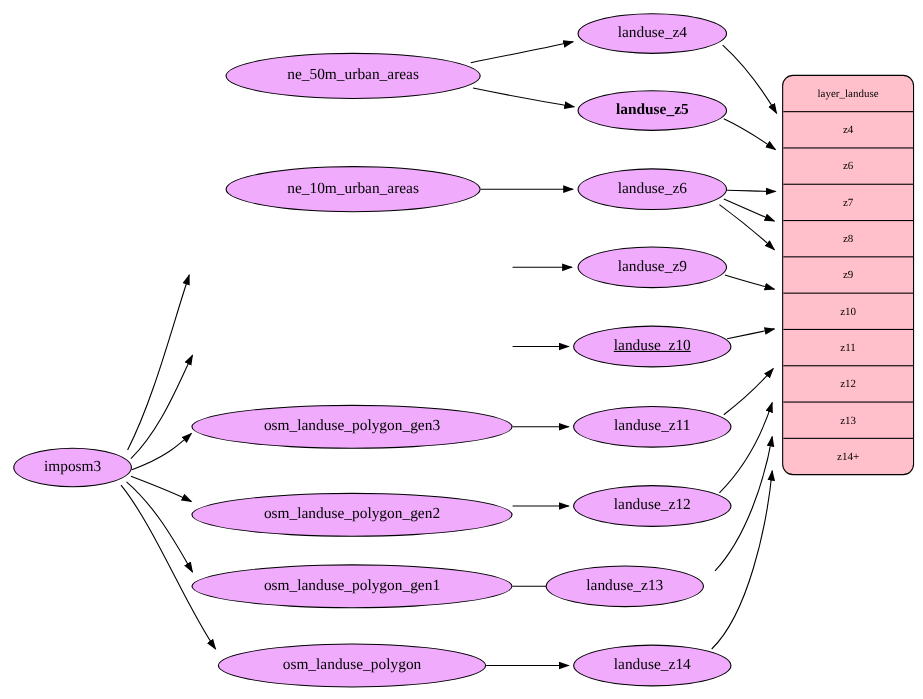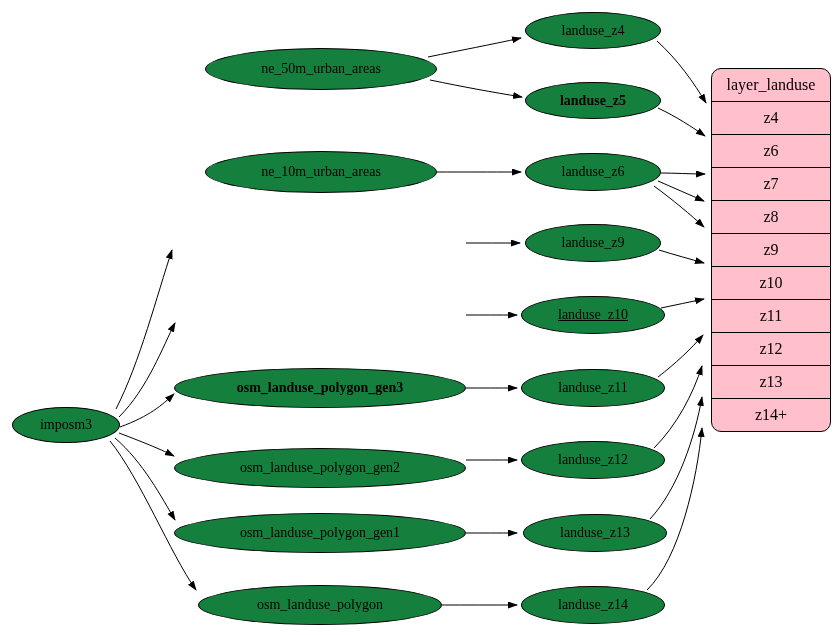--- a/index.html
+++ b/index.html
@@ -2,32 +2,32 @@
 <html><head>
 <meta charset="utf-8">
 <style>
   * { box-sizing: border-box; }
   html, body { margin: 0; padding: 0; background: #ffffff; }
   body { font-family: "Liberation Serif", serif; color: #000; }
   .canvas { position: relative; width: 839px; height: 635px; background: #fff; overflow: hidden; }
   svg.edges { position: absolute; left: 0; top: 0; }
   .edge { fill: none; stroke: #000; stroke-width: 1px; }
   .enode {
-    position: absolute; background: #15803d; border: 1px solid #000; border-radius: 50%;
+    position: absolute; background: #f0abfc; border: 1px solid #000; border-radius: 50%;
     display: flex; align-items: center; justify-content: center;
     font-size: 14px; white-space: nowrap; line-height: 1;
   }
   .record {
     position: absolute; left: 711px; top: 68px; width: 120px; height: 364px;
     background: #ffc0cb; border: 1px solid #000; border-radius: 10px;
     display: flex; flex-direction: column; overflow: hidden;
   }
   .record .cell {
     flex: 1; display: flex; align-items: center; justify-content: center;
-    font-size: 16px; border-top: 1px solid #000;
+    font-size: 10px; border-top: 1px solid #000;
   }
   .record .cell:first-child { border-top: none; }
 </style>
 </head>
 <body>
 
 <div class="canvas">
 
   <svg class="edges" width="839" height="635" viewBox="0 0 839 635">
     <defs>
@@ -62,33 +62,33 @@
     <path class="edge" d="M658,377 C675,364 691,349 703,335" marker-end="url(#arrowhead)"></path>
     <path class="edge" d="M654,448 C677,425 693,394 702,366" marker-end="url(#arrowhead)"></path>
     <path class="edge" d="M650,519 C678,489 695,437 702,397" marker-end="url(#arrowhead)"></path>
     <path class="edge" d="M647,590 C680,558 697,479 702,428" marker-end="url(#arrowhead)"></path>
   </svg>
 
   <div class="enode" style="left:12px; top:407px; width:108px; height:36px;">imposm3</div>
 
   <div class="enode" style="left:205px; top:48px; width:232px; height:42px;">ne_50m_urban_areas</div>
   <div class="enode" style="left:205px; top:151px; width:232px; height:42px;">ne_10m_urban_areas</div>
-  <div class="enode" style="left:174px; top:368px; width:292px; height:40px;font-weight:bold;">osm_landuse_polygon_gen3</div>
+  <div class="enode" style="left:174px; top:368px; width:292px; height:40px;">osm_landuse_polygon_gen3</div>
   <div class="enode" style="left:174px; top:448px; width:292px; height:40px;">osm_landuse_polygon_gen2</div>
   <div class="enode" style="left:174px; top:513px; width:292px; height:40px;">osm_landuse_polygon_gen1</div>
   <div class="enode" style="left:198px; top:585px; width:244px; height:40px;">osm_landuse_polygon</div>
 
   <div class="enode" style="left:525px; top:12px; width:136px; height:37px;">landuse_z4</div>
   <div class="enode" style="left:525px; top:82px; width:136px; height:37px;font-weight:bold;">landuse_z5</div>
   <div class="enode" style="left:525px; top:153px; width:136px; height:38px;">landuse_z6</div>
   <div class="enode" style="left:525px; top:224px; width:136px; height:38px;">landuse_z9</div>
   <div class="enode" style="left:521px; top:296px; width:144px; height:38px;text-decoration:underline;">landuse_z10</div>
   <div class="enode" style="left:521px; top:369px; width:144px; height:38px;">landuse_z11</div>
   <div class="enode" style="left:521px; top:441px; width:144px; height:38px;">landuse_z12</div>
-  <div class="enode" style="left:523px; top:514px; width:144px; height:38px;">landuse_z13</div>
+  <div class="enode" style="left:496px; top:514px; width:144px; height:38px;">landuse_z13</div>
   <div class="enode" style="left:521px; top:586px; width:144px; height:38px;">landuse_z14</div>
 
   <div class="record">
     <div class="cell">layer_landuse</div>
     <div class="cell">z4</div>
     <div class="cell">z6</div>
     <div class="cell">z7</div>
     <div class="cell">z8</div>
     <div class="cell">z9</div>
     <div class="cell">z10</div>

